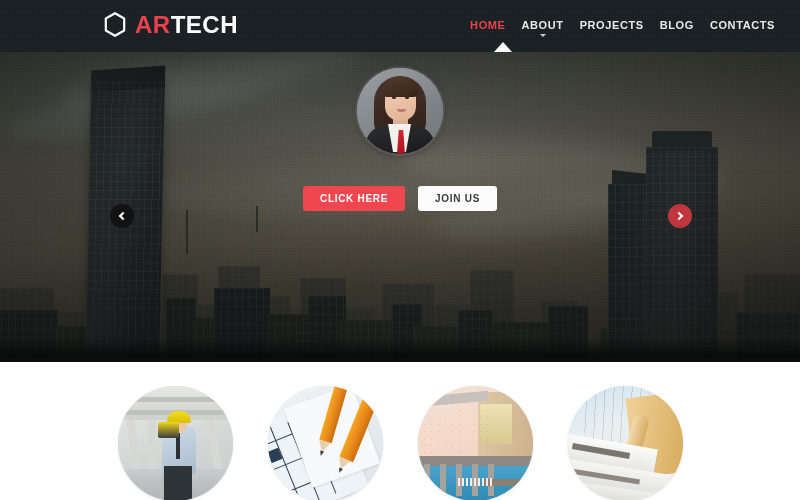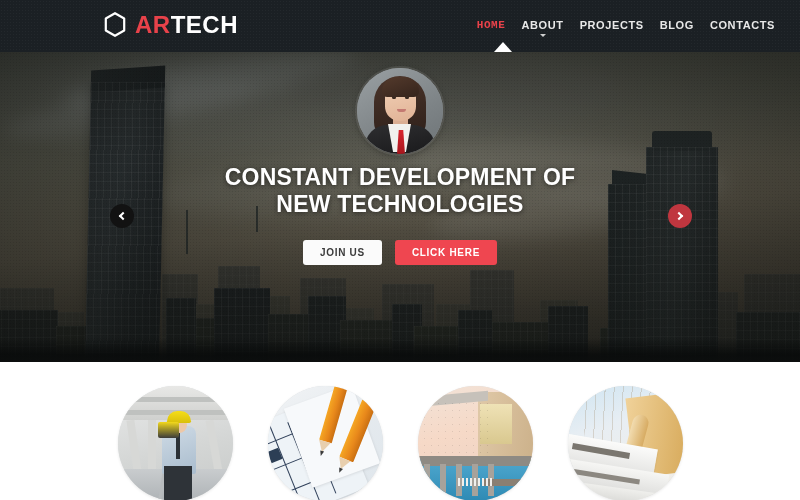--- a/index.html
+++ b/index.html
@@ -79,21 +79,21 @@
     color: #e9e9e9;
     font-size: 11px;
     font-weight: bold;
     letter-spacing: 0.6px;
     text-decoration: none;
     text-transform: uppercase;
     line-height: 13px;
     display: block;
     white-space: nowrap;
   }
-  .nav-link.active { color: #e8424a; font-family: Liberation Mono, monospace; }
+  .nav-link.active { color: #e8424a; }
   .nav-caret {
     position: absolute;
     left: 50%;
     transform: translateX(-50%);
     top: 15px;
     width: 0; height: 0;
     border-left: 3px solid transparent;
     border-right: 3px solid transparent;
     border-top: 3px solid #cfcfcf;
   }
@@ -688,27 +688,23 @@
       <span class="av-shirt"></span>
       <span class="av-tie"></span>
       <span class="av-face"></span>
       <span class="av-hair-front"></span>
       <span class="av-eye l"></span>
       <span class="av-eye r"></span>
       <span class="av-mouth"></span>
     </div>
 
     <div class="hero-copy">
-      <h1 class="hero-title">
-        <span>CONSTANT DEVELOPMENT OF</span><br>
-        <span>NEW TECHNOLOGIES</span>
-      </h1>
       <div class="hero-btns">
+        <button class="btn btn-primary">CLICK HERE</button>
         <button class="btn btn-secondary">JOIN US</button>
-        <button class="btn btn-primary">CLICK HERE</button>
       </div>
     </div>
 
     <button class="car-arrow car-prev">
       <span class="chev left"></span>
     </button>
     <button class="car-arrow car-next">
       <span class="chev right"></span>
     </button>
 

